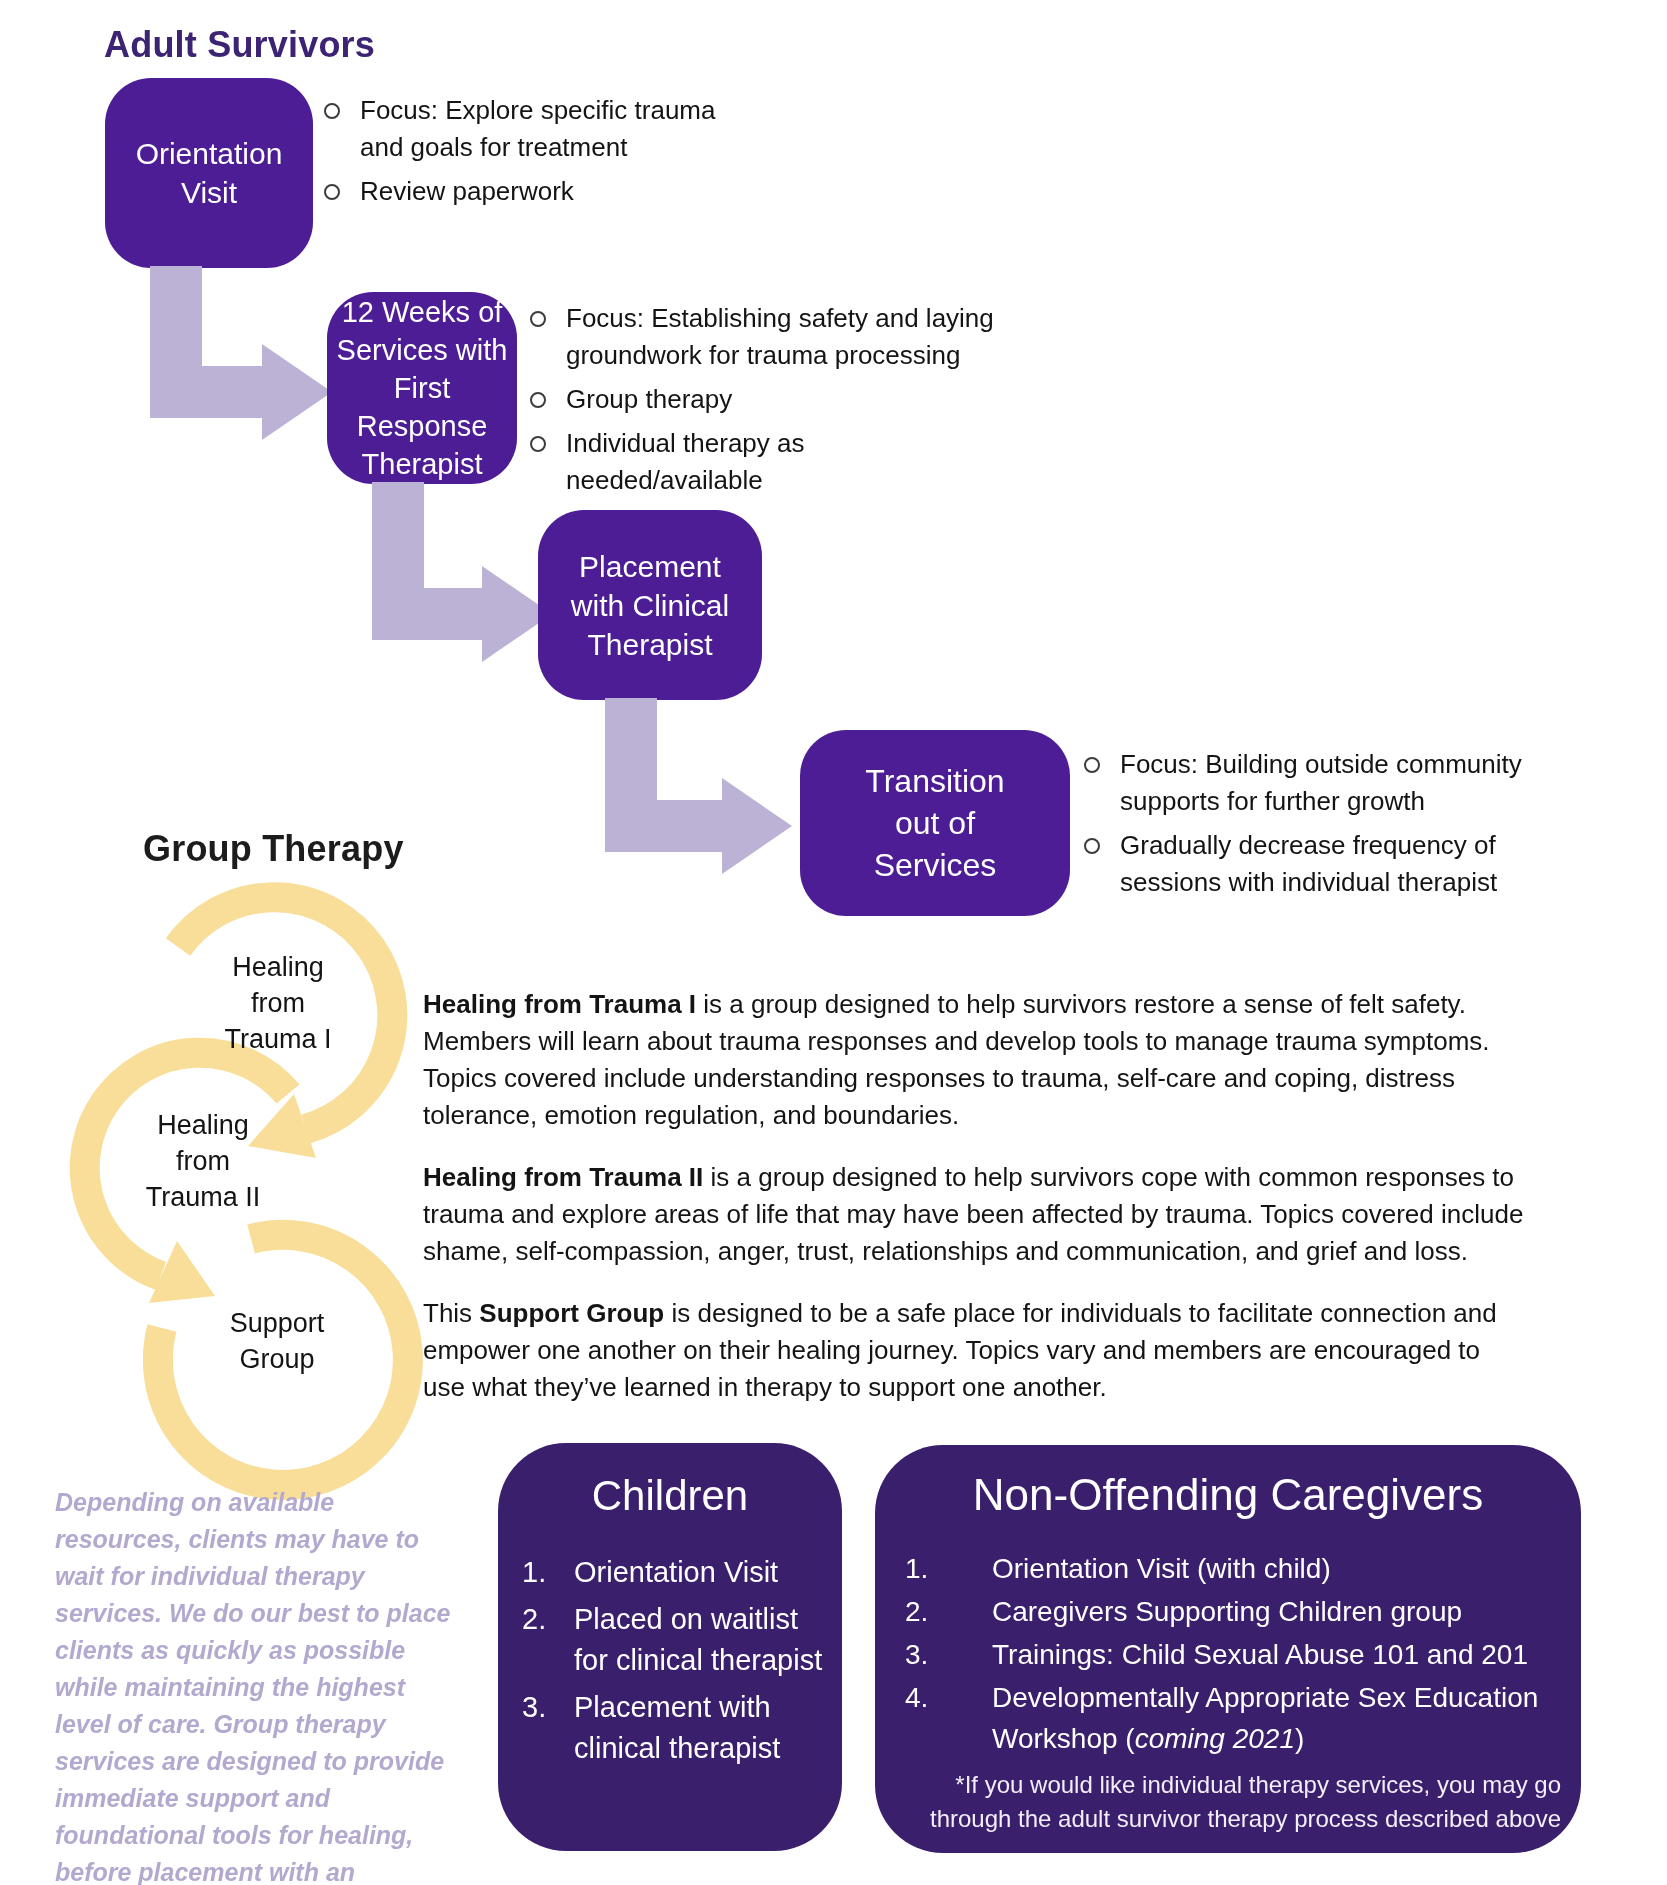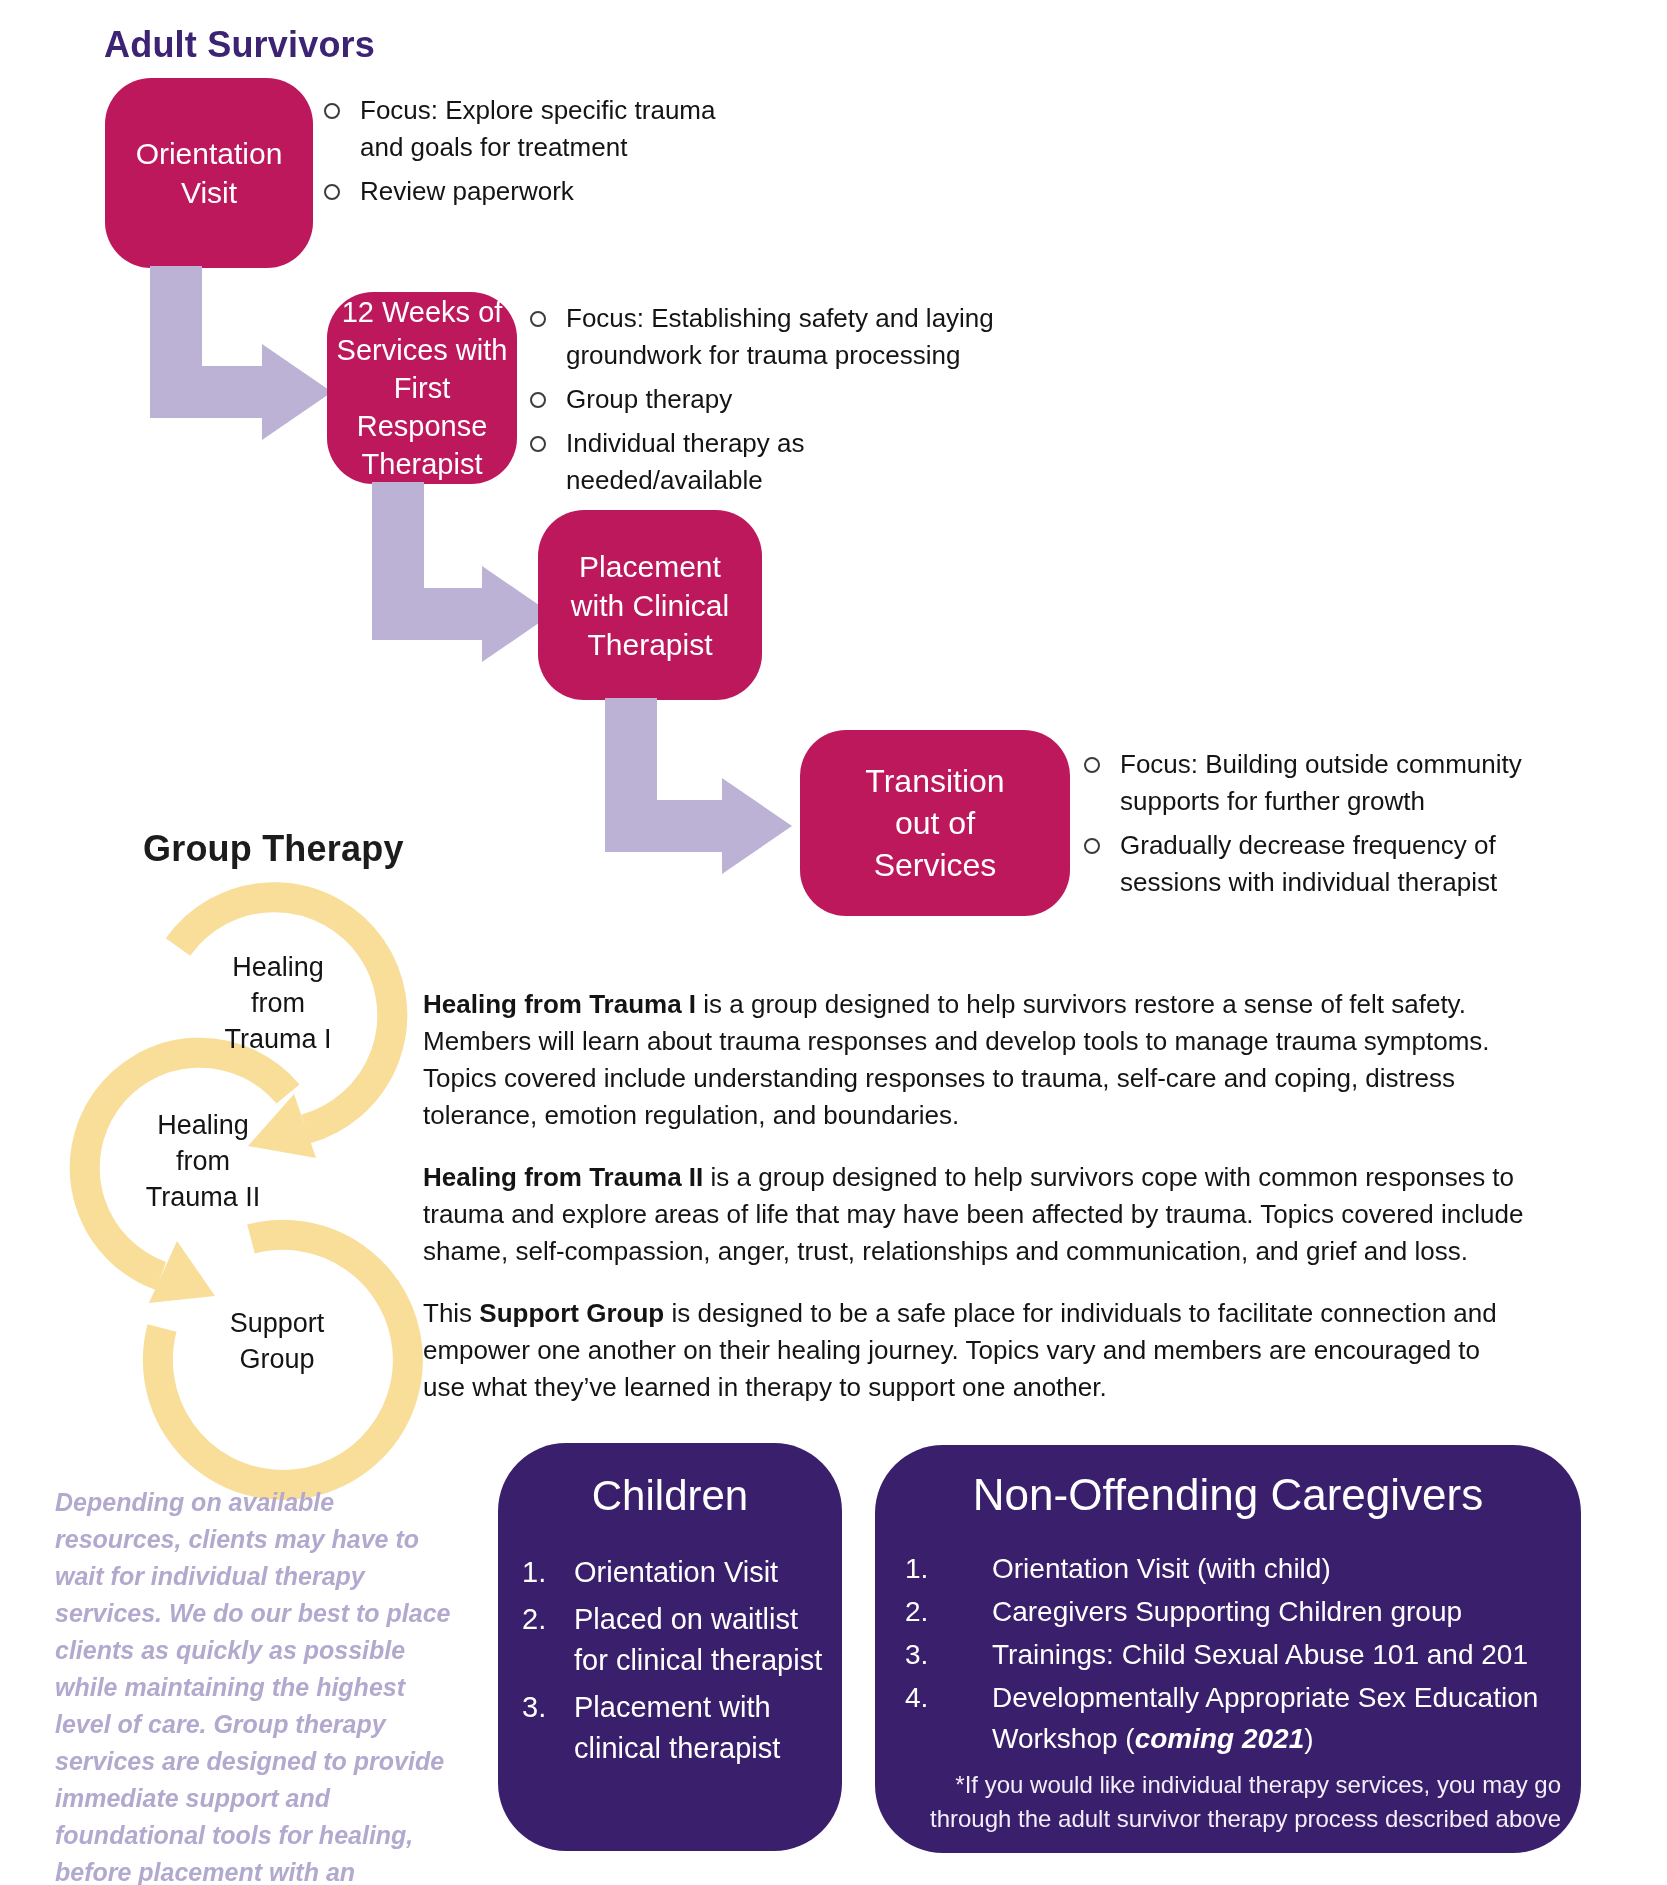--- a/index.html
+++ b/index.html
@@ -5,21 +5,21 @@
   html,body{margin:0;padding:0;background:#ffffff;}
   .canvas{
     position:relative;width:1667px;height:1885px;background:#ffffff;
     font-family:"Liberation Sans",sans-serif;color:#111;overflow:hidden;
   }
   .h1{position:absolute;font-size:36px;font-weight:bold;letter-spacing:.2px;}
   .h1.purple{color:#3d2374;}
   .h1.black{color:#1c1c1c;font-weight:600;}
 
   .flowbox{
-    position:absolute;background:#be185d;color:#ffffff;border-radius:46px;
+    position:absolute;background:#4c1d95;color:#ffffff;border-radius:46px;
     display:flex;align-items:center;justify-content:center;text-align:center;
     white-space:pre-line;font-size:30px;line-height:39px;font-weight:400;
   }
   .bullets{position:absolute;font-size:26px;line-height:37px;color:#141414;}
   .bullets .itm{position:relative;padding-left:40px;margin-bottom:7px;}
   .bullets .itm::before{
     content:"";position:absolute;left:4px;top:11px;width:12px;height:12px;
     border:2px solid #3c3c3c;border-radius:50%;background:#fff;
   }
   .arr{position:absolute;background:#bcb2d5;}
@@ -44,21 +44,21 @@
   .plist{position:absolute;counter-reset:num;color:#ffffff;}
   .plist .pitem{position:relative;counter-increment:num;white-space:pre-line;}
   .plist .pitem::before{content:counter(num) ".";position:absolute;}
   .plist.children-list{font-size:29px;line-height:41px;}
   .plist.children-list .pitem{padding-left:76px;margin-bottom:6px;}
   .plist.children-list .pitem::before{left:24px;}
   .plist.cg-list{font-size:28px;line-height:41px;}
   .plist.cg-list .pitem{padding-left:117px;margin-bottom:2px;}
   .plist.cg-list .pitem::before{left:30px;}
   .fnote{position:absolute;color:#f3eef9;font-size:24px;line-height:34px;text-align:right;}
-  .em{font-style:italic;font-weight:bold;}
+  .em{font-style:italic;}
 </style>
 </head>
 <body>
 
 <div class="canvas">
 
   <div class="h1 purple" style="left:104px;top:24px;">Adult Survivors</div>
 
   <div class="flowbox" style="left:105px;top:78px;width:208px;height:190px;">Orientation
 Visit</div>

